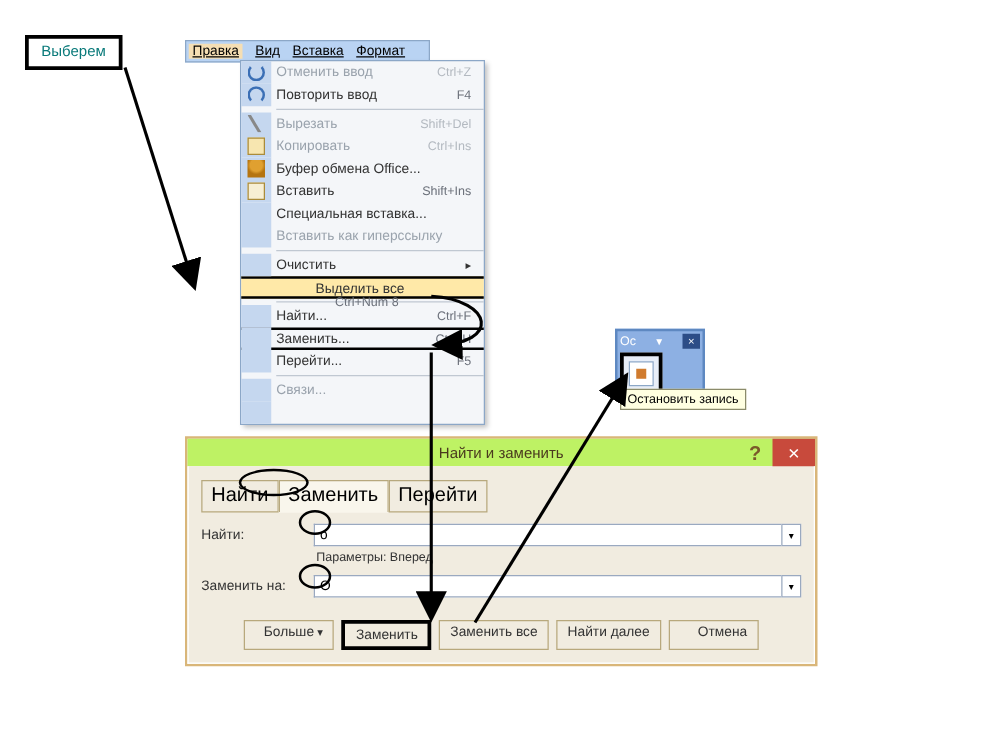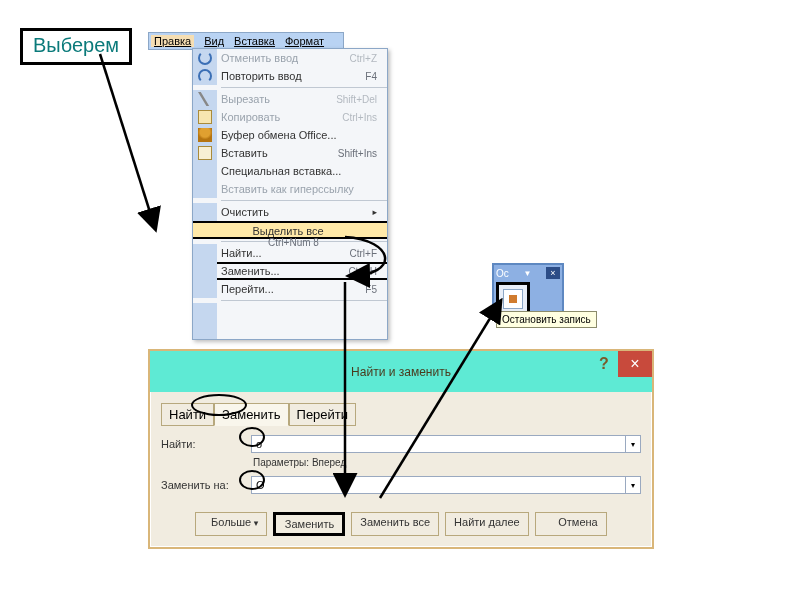--- a/index.html
+++ b/index.html
@@ -2,21 +2,21 @@
 <html><head>
 <meta charset="utf-8">
 <style>
   * { box-sizing: border-box; font-family: "Segoe UI", Tahoma, sans-serif; }
   body { margin: 0; background: #fff; width: 800px; height: 600px; position: relative; }
 
   
   .callout {
     position: absolute; left: 20px; top: 28px;
     border: 3px solid #000; padding: 3px 10px 5px;
-    color: #0a7a7a; font-size: 20px; background: #fff;
+    color: #0a7a7a; font-size: 12px; background: #fff;
   }
 
   
   .menubar {
     position: absolute; left: 148px; top: 32px; width: 196px;
     background: #b9d3f3; border: 1px solid #8ca7c7;
     font-size: 11px; padding: 2px 2px; display: flex; gap: 10px;
   }
   .menubar span { text-decoration: underline; text-underline-offset: 1px; }
   .menubar .active { background: #f5deb3; padding: 0 3px; }
@@ -71,31 +71,31 @@
   .tooltip {
     position: absolute; left: 496px; top: 311px; background: #ffffe1;
     border: 1px solid #8b8b6b; font-size: 10px; padding: 2px 5px;
   }
 
   
   .dlg {
     position: absolute; left: 148px; top: 349px; width: 506px;
     border: 2px solid #d9b679;
   }
-  .dlg .titlebar { height: 41px; background: #5eead4; display: flex;
+  .dlg .titlebar { height: 22px; background: #bef264; display: flex;
     align-items: center; justify-content: center; position: relative; }
   .dlg .titlebar .ttxt { font-size: 12px; color: #4a3a1e; }
   .dlg .titlebar .help { position: absolute; right: 34px; top: 0; width: 28px; height: 26px;
     display: flex; align-items: center; justify-content: center; color: #7a5a2a; font-weight: bold; }
   .dlg .titlebar .x { position: absolute; right: 0; top: 0; width: 34px; height: 26px;
     background: #c84a3c; color: #fff; display: flex; align-items: center; justify-content: center; }
   .dlg .body { background: #f1ece0; padding: 10px 10px 48px 10px; position: relative;
     border: 1px solid #fff; border-top: none; }
 
-  .tabs { display: flex; font-size: 13px; margin-bottom: 10px; }
+  .tabs { display: flex; font-size: 16px; margin-bottom: 10px; }
   .tabs .tab { padding: 3px 7px; border: 1px solid #b7a87d; background: #f1ece0;
     position: relative; top: 1px; cursor: default; }
   .tabs .tab.active { background: #f9f6ec; border-bottom-color: #f9f6ec; }
   .tab-circle { border: 2px solid #000; border-radius: 50%; padding: 2px 5px;
     position: absolute; pointer-events: none; }
 
   .row2 { display: flex; align-items: center; font-size: 11px; margin-bottom: 4px; }
   .row2 .lbl { width: 90px; color: #333; }
   .row2 input {
     flex: 1; height: 18px; border: 1px solid #9aa9c0; font-size: 11px; padding: 0 4px;
@@ -204,20 +204,21 @@
     <div class="shortcut">Ctrl+H</div>
   </div>
   <div class="row">
     <div class="iconcol"></div>
     <div class="label">Перейти...</div>
     <div class="shortcut">F5</div>
   </div>
   <div class="sep"></div>
   <div class="row">
     <div class="iconcol"></div>
+    <div class="label dis">Связи...</div>
   </div>
   <div class="row">
     <div class="iconcol"></div>
   </div>
 </div>
 
 <div class="floatbar">
   <div class="titlebar">
     <span>Ос</span>
     <span style="font-size:8px;color:#fff">▼</span>

